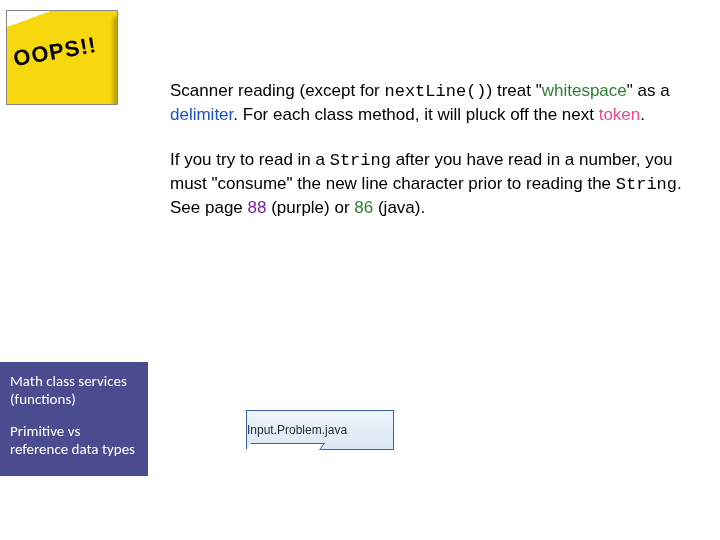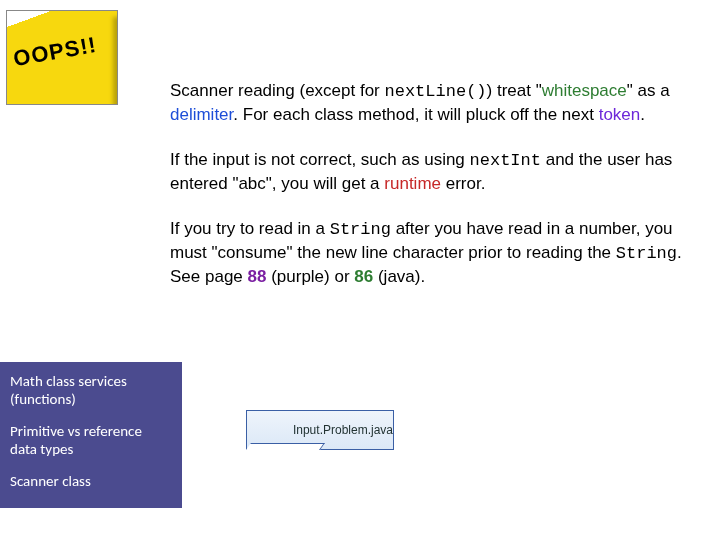--- a/index.html
+++ b/index.html
@@ -46,30 +46,30 @@
     right: 12px;
   }
   .para {
     margin-bottom: 22px;
     line-height: 1.35;
     font-size: 17px;
   }
   .mono { font-family: "Courier New", Courier, monospace; text-align: right; }
   .hl-ws { color: #2e7d32; margin-top: 10px; }
   .hl-delim { color: #1d4ed8; }
-  .hl-token { color: #6d28d9; }
+  .hl-token { color: #ec4899; }
   .hl-runtime { color: #c62828; }
-  .hl-88 { color: #7b1fa2; font-weight: bold; }
-  .hl-86 { color: #2e7d32; font-weight: bold; }
+  .hl-88 { color: #7b1fa2; font-weight: normal; }
+  .hl-86 { color: #2e7d32; font-weight: normal; }
 
   .sidebar {
     position: absolute;
     top: 362px;
     left: 0;
-    width: 182px;
+    width: 148px;
     background: #4b4b8f;
     color: #fff;
     padding: 10px 10px 14px 10px;
   }
   .sidebar .item {
     font-family: Calibri, Arial, sans-serif;
     font-size: 15px;
     line-height: 1.2;
     margin-bottom: 14px;
   }
@@ -78,21 +78,21 @@
   .file-card {
     position: absolute;
     top: 410px;
     left: 246px;
     width: 148px;
     height: 40px;
     background: linear-gradient(#eef4fb, #dbe8f7);
     border: 1px solid #3a5fa5;
     display: flex;
     align-items: center;
-    justify-content: flex-end;
+    justify-content: flex-start;
     font-size: 12px;
     color: #233;
   }
   .file-card::before {
     content: "";
     position: absolute;
     left: -1px; bottom: -1px;
     width: 50%; height: 6px;
     background: #fff;
     border-top: 1px solid #3a5fa5;
@@ -108,31 +108,27 @@
   <div class="shadow"></div>
   <div class="txt">OOPS!!</div>
 </div>
 
 <div class="content">
 
   <div class="para">
     <span>Scanner reading (except for </span><span class="mono">nextLine()</span><span>) treat "</span><span class="hl-ws">whitespace</span><span>" as a </span><span class="hl-delim">delimiter</span><span>.  For each class method, it will pluck off the next </span><span class="hl-token">token</span><span>.</span>
   </div>
 
-  <div class="para">
-    <span>If the input is not correct, such as using </span><span class="mono">nextInt</span><span> and the user has entered "abc", you will get a </span><span class="hl-runtime">runtime</span><span> error.</span>
-  </div>
 
   <div class="para">
     <span>If you try to read in a </span><span class="mono">String</span><span> after you have read in a number, you must "consume" the new line character prior to reading the </span><span class="mono">String</span><span>.  See page </span><span class="hl-88">88</span><span> (purple) or </span><span class="hl-86">86</span><span> (java).</span>
   </div>
 
 </div>
 
 <div class="sidebar">
   <div class="item">Math class services (functions)</div>
   <div class="item">Primitive vs reference data types</div>
-  <div class="item">Scanner class</div>
 </div>
 
 <div class="file-card">
   <span>Input.Problem.java</span>
 </div>
 
 </body></html>

